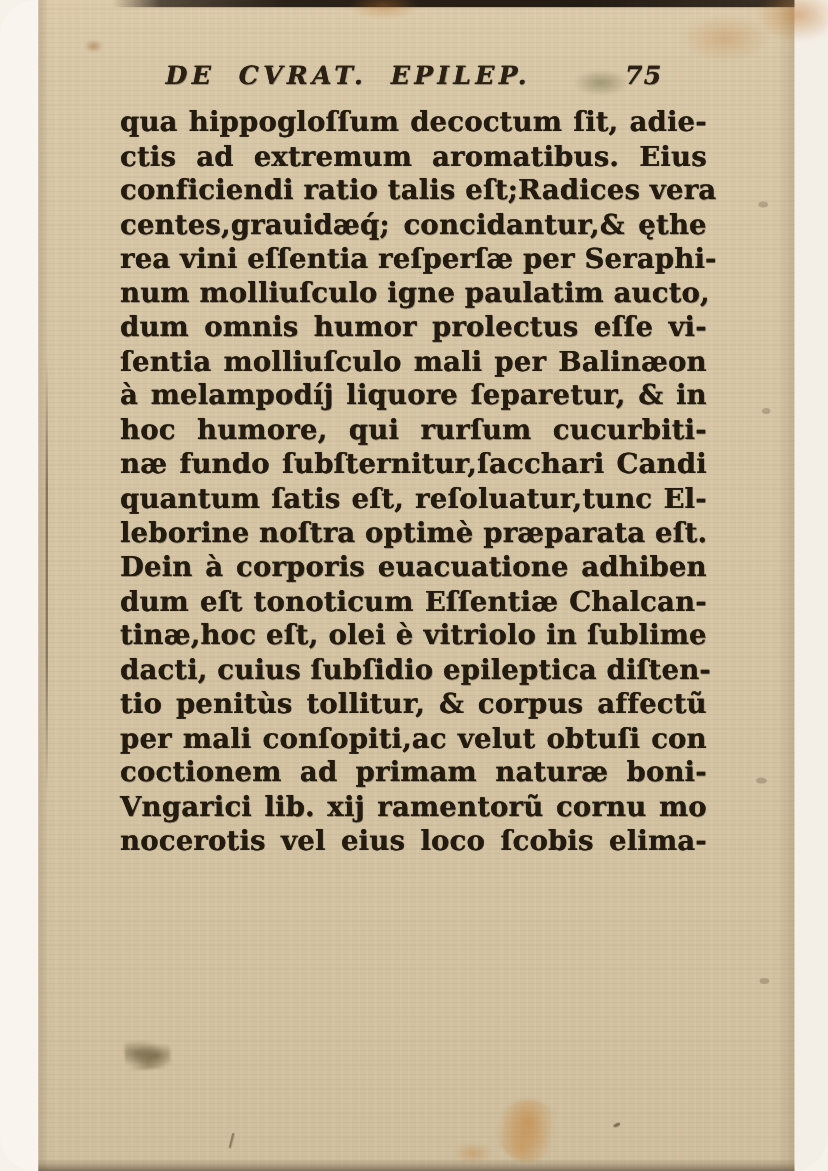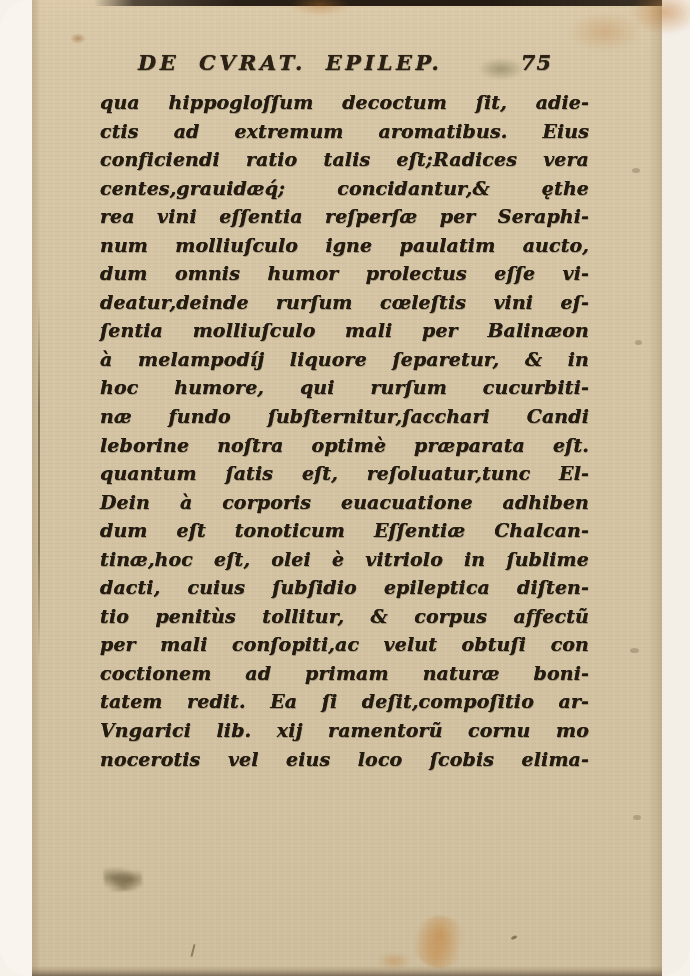--- a/index.html
+++ b/index.html
@@ -75,25 +75,24 @@
     font-size: 21px; line-height: 30px;
     letter-spacing: 3.5px; word-spacing: 9px;
     color: #2a2013;
     text-shadow: 0 0 0.7px rgba(42,32,19,0.9), 0.5px 0.6px 0 rgba(42,32,19,0.3);
   }
   .running-title { margin-left: 38px; white-space: nowrap; }
   .page-number   { margin-left: auto; margin-right: 18px; letter-spacing: 1px; }
   .body-block {
     position: absolute;
     top: 88px; left: 100px; width: 489px;
-    font-size: 19px; font-weight: 700;
+    font-size: 23px; font-weight: 700;
     line-height: 28.55px;
     color: #241b10;
     text-shadow: 0 0 0.6px rgba(36,27,16,0.85), 0.5px 0.5px 0 rgba(36,27,16,0.3);
-    font-style: italic;
   }
   .text-line {
     text-align: justify;
     text-align-last: justify;
     white-space: nowrap;
     height: 28.55px;
     letter-spacing: 0.1px;
   }
   
   .stain { position: absolute; border-radius: 50%; pointer-events: none; }
@@ -192,33 +191,31 @@
   </div>
 
   <div class="body-block">
       <div class="text-line">qua hippogloſſum decoctum ſit, adie-</div>
       <div class="text-line">ctis ad extremum aromatibus. Eius</div>
       <div class="text-line">conficiendi ratio talis eſt;Radices vera</div>
       <div class="text-line">centes,grauidæq́; concidantur,&amp; ęthe</div>
       <div class="text-line">rea vini eſſentia reſperſæ per Seraphi-</div>
       <div class="text-line">num molliuſculo igne paulatim aucto,</div>
       <div class="text-line">dum omnis humor prolectus eſſe vi-</div>
-      <div class="text-line">deatur,deinde rurſum cœleſtis vini eſ-</div>
       <div class="text-line">ſentia molliuſculo mali per Balinæon</div>
       <div class="text-line">à melampodíj liquore ſeparetur, &amp; in</div>
       <div class="text-line">hoc humore, qui rurſum cucurbiti-</div>
       <div class="text-line">næ fundo ſubſternitur,ſacchari Candi</div>
+      <div class="text-line">quantum ſatis eſt, reſoluatur,tunc El-</div>
       <div class="text-line">leborine noſtra optimè præparata eſt.</div>
-      <div class="text-line">quantum ſatis eſt, reſoluatur,tunc El-</div>
       <div class="text-line">Dein à corporis euacuatione adhiben</div>
       <div class="text-line">dum eſt tonoticum Eſſentiæ Chalcan-</div>
       <div class="text-line">tinæ,hoc eſt, olei è vitriolo in ſublime</div>
       <div class="text-line">dacti, cuius ſubſidio epileptica diſten-</div>
       <div class="text-line">tio penitùs tollitur, &amp; corpus affectũ</div>
       <div class="text-line">per mali conſopiti,ac velut obtuſi con</div>
       <div class="text-line">coctionem ad primam naturæ boni-</div>
-      <div class="text-line">tatem redit. Ea ſi deſit,compoſitio ar-</div>
       <div class="text-line">Vngarici lib. xĳ ramentorũ cornu mo</div>
       <div class="text-line">nocerotis vel eius loco ſcobis elima-</div>
     </div>
 
   <div class="smudged-catchword"></div>
 </div>
 
 </body></html>

